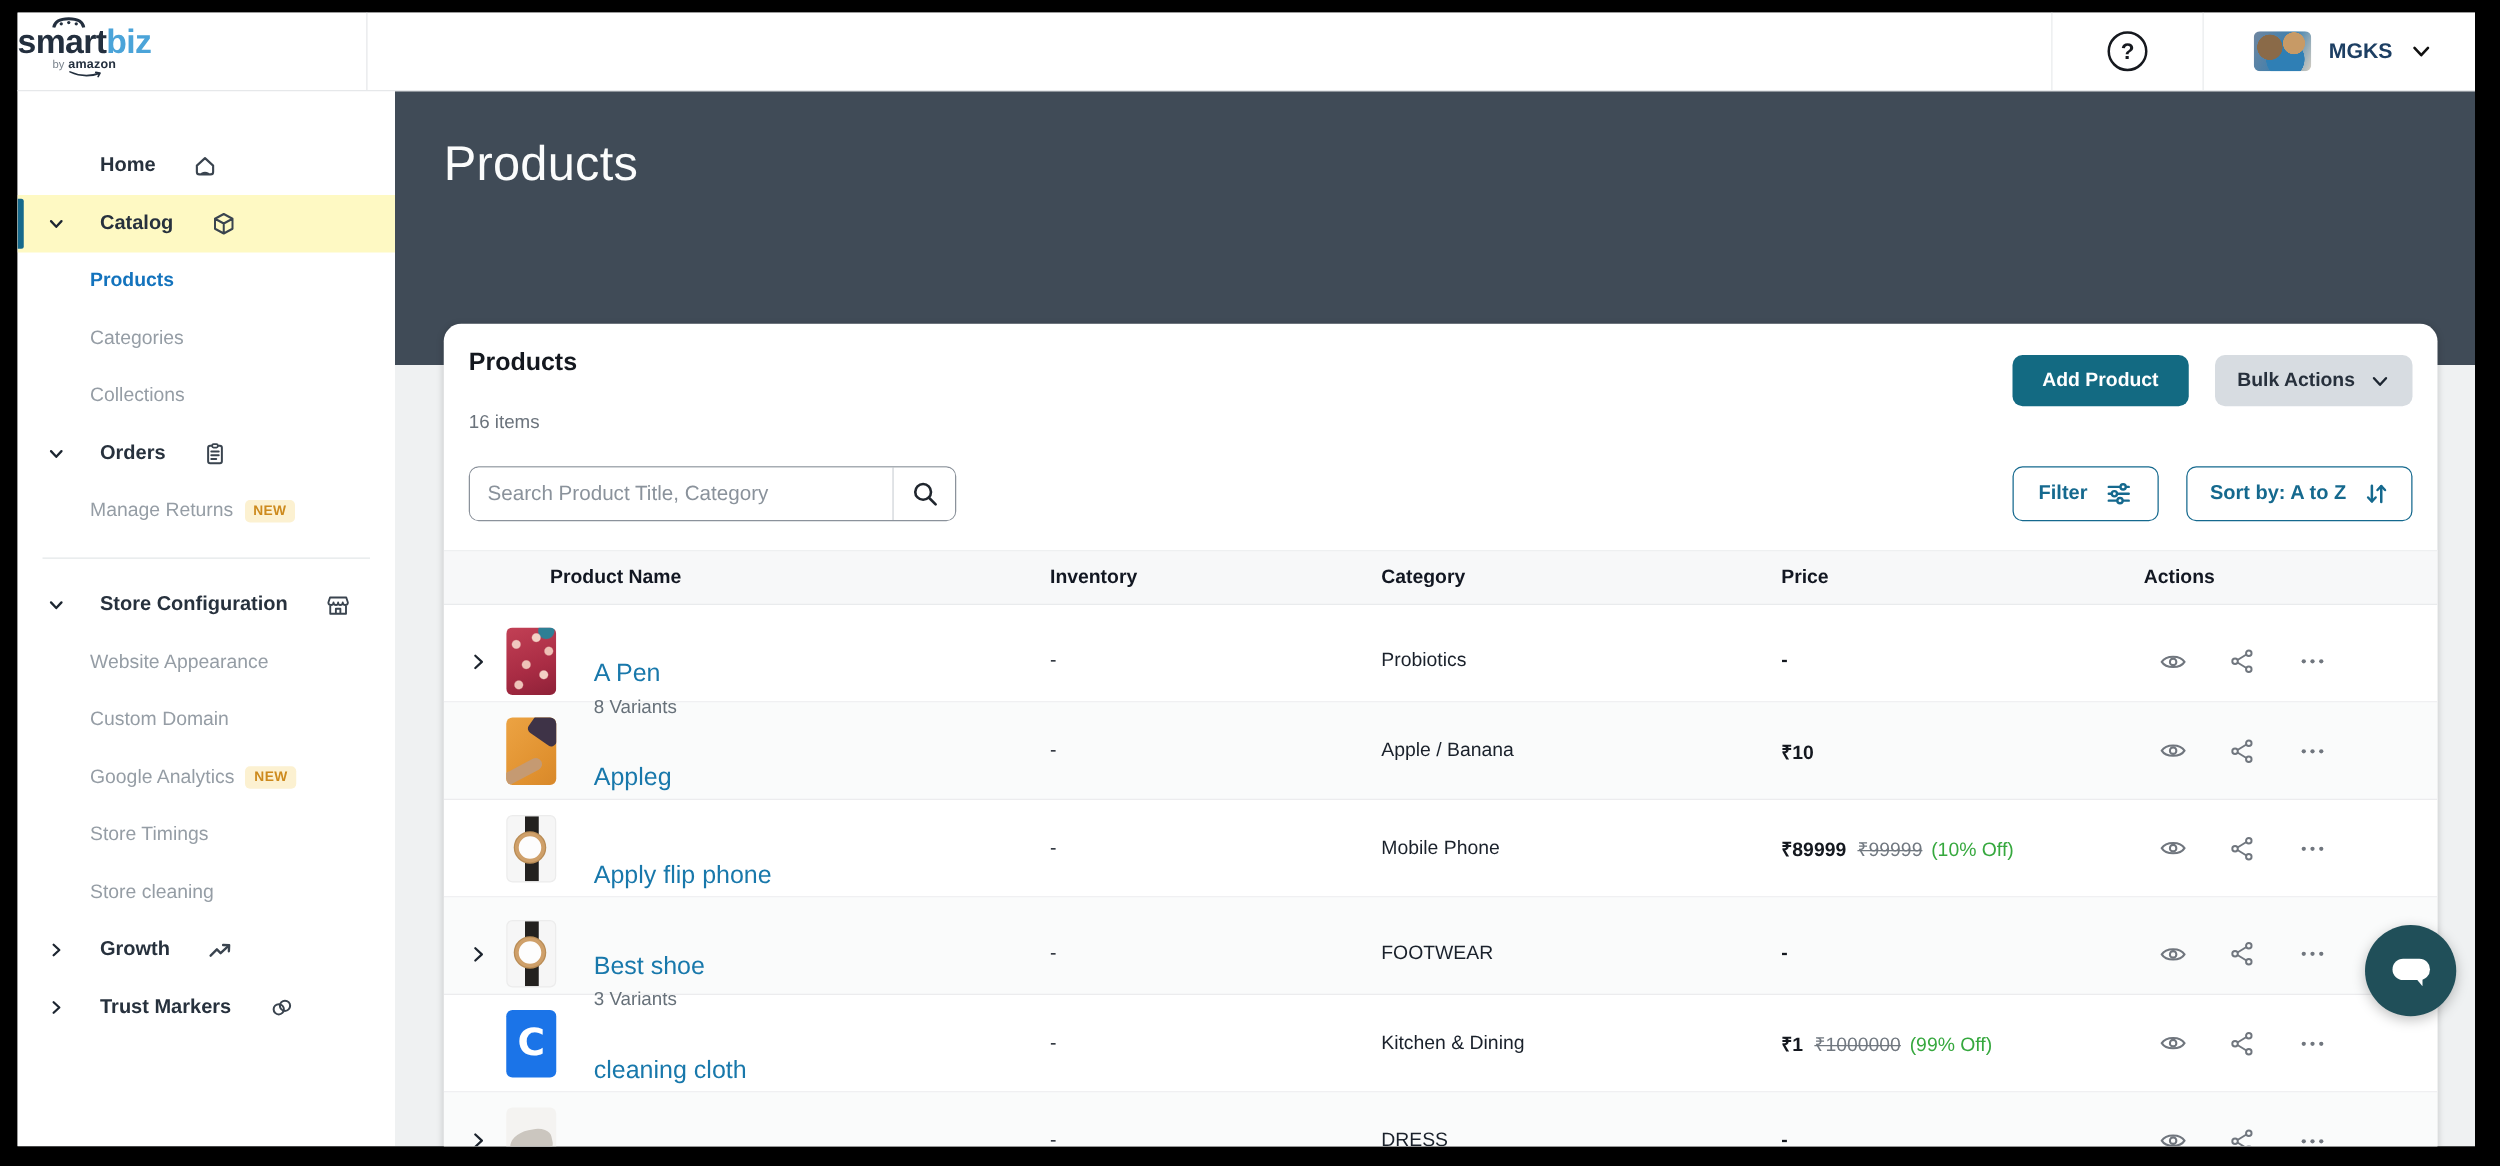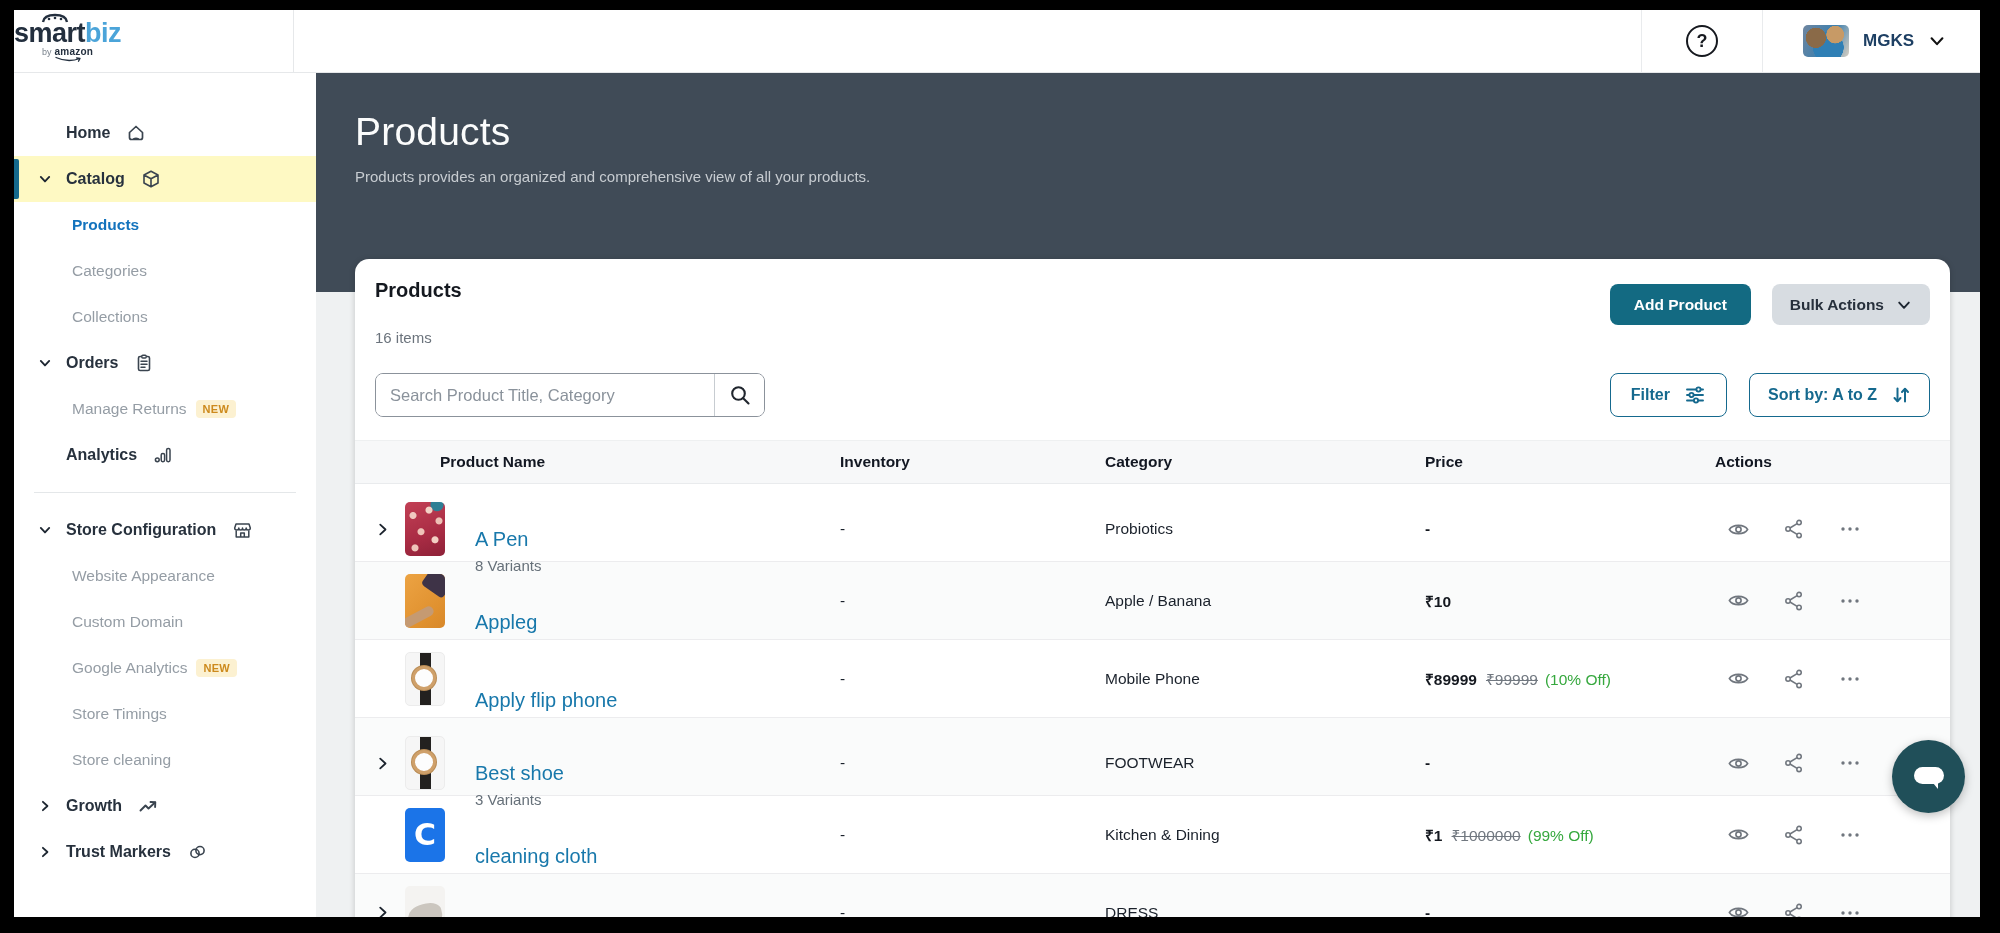--- a/index.html
+++ b/index.html
@@ -27,21 +27,21 @@
   .avatar{width:46px;height:32px;border-radius:5px;
     background:radial-gradient(circle at 28% 40%,#8a6a48 0 26%,transparent 27%),
                radial-gradient(circle at 70% 30%,#c79a66 0 22%,transparent 23%),
                radial-gradient(circle at 55% 70%,#2f7fb5 0 45%,transparent 46%),
                linear-gradient(115deg,#6f86a0 0%,#3c7fae 55%,#d8cfc2 100%);}
   .user-name{font-size:17px;font-weight:700;color:#1d3f63;}
 
   
   .sidebar{position:absolute;left:0;top:62px;width:302px;bottom:0;background:#fff;z-index:20;padding-top:38px;box-sizing:border-box;}
   .side-item,.side-sub{height:46px;display:flex;align-items:center;cursor:pointer;position:relative;}
-  .side-item{padding-left:24px;gap:10px;}
+  .side-item{padding-left:24px;gap:24px;}
   .side-item .lbl{font-size:16px;font-weight:600;color:#27313d;margin-left:4px;}
   .side-sub{padding-left:58px;}
   .side-sub .lbl{font-size:15.5px;color:#959da5;}
   .side-sub.active .lbl{color:#1373bd;font-weight:700;}
   .side-item.selected{background:#fef9c3;}
   .side-item.selected::before{content:"";position:absolute;left:0;top:3px;bottom:3px;width:5px;background:#15698c;border-radius:0 2px 2px 0;}
   .side-divider{height:1px;background:#e4e7e9;margin:14px 20px 14px 20px;}
   .chev{display:flex;align-items:center;color:#1d2631;width:14px;flex:0 0 auto;}
   .chev.spacer{visibility:hidden;}
   .side-ic{display:flex;align-items:center;color:#3a444f;margin-left:6px;}
@@ -207,35 +207,20 @@
             <line x1="7" y1="8.2" x2="13" y2="8.2" stroke="currentColor" stroke-width="1.5" stroke-linecap="round"></line>
             <line x1="7" y1="11.2" x2="13" y2="11.2" stroke="currentColor" stroke-width="1.5" stroke-linecap="round"></line>
             <line x1="7" y1="14.2" x2="11" y2="14.2" stroke="currentColor" stroke-width="1.5" stroke-linecap="round"></line>
           </svg>
         </span>
       </div>
       <div class="side-sub">
         <span class="lbl">Manage Returns</span>
         <span class="badge-new">NEW</span>
       </div>
-      <div class="side-item">
-        <span class="chev spacer">
-          <svg width="14" height="14" viewBox="0 0 20 20">
-            <polyline points="4,7 10,13.5 16,7" fill="none" stroke="currentColor" stroke-width="2.6" stroke-linecap="round" stroke-linejoin="round"></polyline>
-          </svg>
-        </span>
-        <span class="lbl">Analytics</span>
-        <span class="side-ic">
-          <svg width="20" height="20" viewBox="0 0 20 20">
-            <circle cx="4.3" cy="14.8" r="1.9" fill="none" stroke="currentColor" stroke-width="1.5"></circle>
-            <rect x="8.2" y="8.5" width="3.4" height="8.2" rx="1.6" fill="none" stroke="currentColor" stroke-width="1.5"></rect>
-            <rect x="13.6" y="3.5" width="3.4" height="13.2" rx="1.6" fill="none" stroke="currentColor" stroke-width="1.5"></rect>
-          </svg>
-        </span>
-      </div>
       <div class="side-divider"></div>
       <div class="side-item">
         <span class="chev">
           <svg width="14" height="14" viewBox="0 0 20 20">
             <polyline points="4,7 10,13.5 16,7" fill="none" stroke="currentColor" stroke-width="2.6" stroke-linecap="round" stroke-linejoin="round"></polyline>
           </svg>
         </span>
         <span class="lbl">Store Configuration</span>
         <span class="side-ic">
           <svg width="21" height="21" viewBox="0 0 21 21">
@@ -286,21 +271,20 @@
             <circle cx="8" cy="11.4" r="4.1" fill="none" stroke="currentColor" stroke-width="1.6"></circle>
             <circle cx="13" cy="8.6" r="4.1" fill="none" stroke="currentColor" stroke-width="1.6"></circle>
           </svg>
         </span>
       </div>
     </nav>
 
   <section class="main">
     <div class="hero">
       <h1>Products</h1>
-      <p>Products provides an organized and comprehensive view of all your products.</p>
     </div>
 
     <div class="card">
       <div class="card-head">
         <div class="card-title">Products</div>
         <div class="card-count">16 items</div>
         <div class="head-btns">
           <button class="btn btn-add">Add Product</button>
           <button class="btn btn-bulk">
             <span>Bulk Actions</span>

